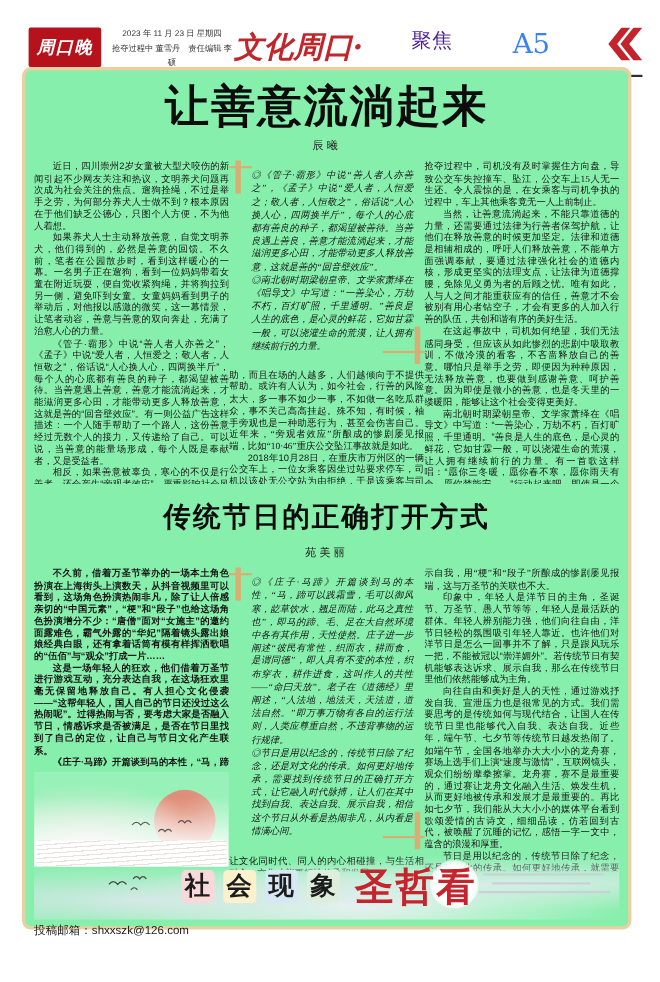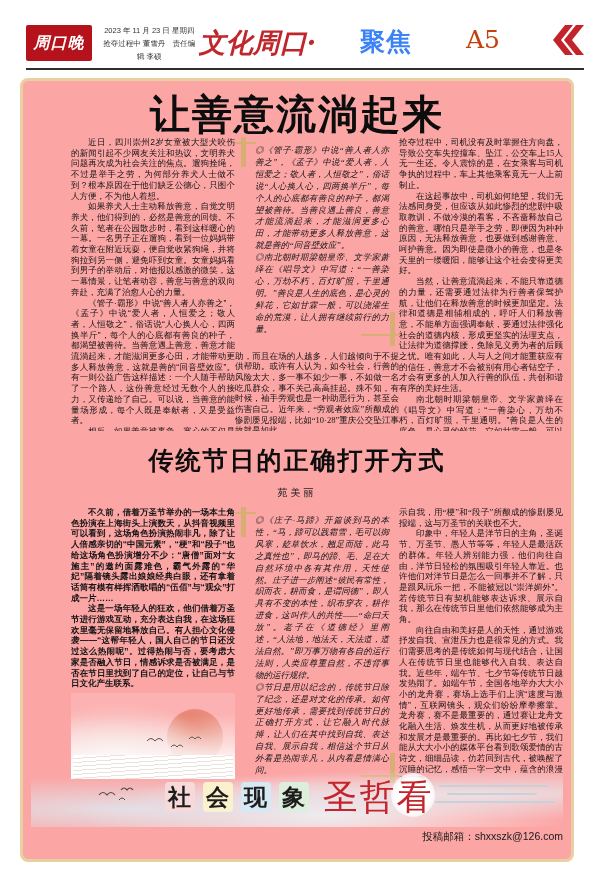--- a/index.html
+++ b/index.html
@@ -6,32 +6,32 @@
   .page{position:relative;width:600px;height:893px;background:#ffffff;margin:0 auto;
         font-family:"Liberation Sans",sans-serif;overflow:hidden;}
   
   .masthead{position:absolute;top:20px;left:26px;right:16px;height:46px;display:flex;align-items:center;}
   .logo{width:66px;height:36px;background:#b5121b;color:#fff;text-align:center;line-height:36px;
         font-size:16px;font-weight:bold;font-style:italic;font-family:"DejaVu Serif",serif;
         border-radius:2px;letter-spacing:1px;flex:0 0 auto;}
   .mast-meta{margin-left:8px;font-size:7.5px;color:#333;line-height:13px;flex:1 1 auto;text-align:center;}
   .sec-wrap{display:flex;align-items:flex-start;flex:0 0 auto;gap:44px;}
   .sec-red{color:#c0272d;font-size:27px;font-weight:bold;font-style:italic;font-family:"DejaVu Serif",serif;}
-  .sec-black{color:#3b82f6;font-size:25px;font-weight:700;letter-spacing:1px;}
-  .pageno{font-size:25px;color:#c2410c;font-family:"DejaVu Serif",serif;margin:0 6px 0 10px;}
+  .sec-black{color:#4c1d95;font-size:18px;font-weight:400;letter-spacing:1px;}
+  .pageno{font-size:25px;color:#3b82f6;font-family:"DejaVu Serif",serif;margin:0 6px 0 10px;}
   .rule{position:absolute;top:68px;left:26px;right:16px;height:2px;background:#2e2e2e;}
   
-  .frame{position:absolute;top:78px;left:20px;width:554px;height:784px;border:3px solid #e9cfa2;
-         border-radius:8px;background:#fca5a5;padding:4px 8px;box-sizing:border-box;}
+  .frame{position:absolute;top:61px;left:20px;width:554px;height:784px;border:3px solid #e9cfa2;
+         border-radius:8px;background:#86efac;padding:4px 8px;box-sizing:border-box;}
   .a-title{text-align:center;font-weight:900;color:#0d0d0d;letter-spacing:2px;
            font-family:"DejaVu Sans",sans-serif;}
   .a1-title{font-size:40px;line-height:46px;margin-top:6px;}
   .a2-title{font-size:25px;line-height:40px;margin-top:10px;}
   .a-author{text-align:center;font-size:10px;color:#222;margin:5px 0 7px 0;letter-spacing:3px;}
-  .cols{display:flex;margin-left:40px;}
+  .cols{display:flex;}
   .col{flex:1 1 0;overflow:hidden;}
   .a1-cols{height:294px;}
   .a2-cols{height:276px;}
   .col p{margin:0;font-size:8.5px;line-height:10.7px;color:#141414;text-align:justify;
          text-indent:2em;font-family:"Liberation Sans",sans-serif;}
   .col p.cont{text-indent:0;font-family:Liberation Serif, serif;}
   
   .qbox{position:relative;padding:8px 10px 8px 20px;margin:0 0 7px 0;}
   .qbox p{font-style:italic;line-height:11.9px;font-family:"DejaVu Serif",serif;}
   .qmark{position:absolute;background:#d9ae74;}
@@ -53,25 +53,25 @@
   .banner{position:relative;height:60px;margin-top:-16px;display:flex;align-items:center;
           justify-content:center;z-index:3;}
   .banner-bg{position:absolute;left:0;top:0;right:0;bottom:0;pointer-events:none;
      background:radial-gradient(ellipse at 18% 70%,rgba(223,231,238,.85) 0%,rgba(223,231,238,0) 55%),
                 radial-gradient(ellipse at 85% 45%,rgba(230,236,242,.8) 0%,rgba(230,236,242,0) 55%),
                 radial-gradient(ellipse at 55% 80%,rgba(244,246,248,.9) 0%,rgba(244,246,248,0) 60%);}
   .wave{position:absolute;height:1.5px;background:#c9d1d8;border-radius:2px;}
   .tile{display:inline-block;width:30px;height:30px;line-height:30px;text-align:center;
         font-size:23px;font-weight:bold;color:#1c1c1c;border-radius:4px;margin:0 4px;
         font-family:"DejaVu Serif",serif;position:relative;z-index:2;}
-  .banner-red{font-size:35px;font-weight:400;color:#c5242c;letter-spacing:2px;margin-left:10px;
+  .banner-red{font-size:35px;font-weight:700;color:#c5242c;letter-spacing:2px;margin-left:10px;
         font-family:"DejaVu Serif",serif;position:relative;z-index:2;}
   .suncircle{position:absolute;right:128px;top:6px;width:44px;height:44px;border-radius:50%;
         background:radial-gradient(circle,#ffffff 55%,rgba(255,255,255,0) 100%);}
-  .email{text-align:right;font-size:10.5px;color:#1a1a1a;margin-top:3px;position:relative;z-index:3;}
+  .email{text-align:left;font-size:10.5px;color:#1a1a1a;margin-top:3px;position:relative;z-index:3;}
 </style>
 </head>
 <body>
 
 <div class="page">
 
   <div class="masthead">
     <div class="logo">周口晚报</div>
     <div class="mast-meta">
       <div>2023 年 11 月 23 日  星期四</div>
@@ -88,43 +88,44 @@
         </svg>
       </span>
     </div>
   </div>
   <div class="rule"></div>
 
   <div class="frame">
 
     <div>
       <div class="a-title a1-title">让善意流淌起来</div>
+      <div class="a-author">辰曦</div>
       <div class="cols a1-cols">
         <div class="col">
           <p>近日，四川崇州2岁女童被大型犬咬伤的新闻引起不少网友关注和热议，文明养犬问题再次成为社会关注的焦点。遛狗拴绳，不过是举手之劳，为何部分养犬人士做不到？根本原因在于他们缺乏公德心，只图个人方便，不为他人着想。</p>
           <p>如果养犬人士主动释放善意，自觉文明养犬，他们得到的，必然是善意的回馈。不久前，笔者在公园散步时，看到这样暖心的一幕。一名男子正在遛狗，看到一位妈妈带着女童在附近玩耍，便自觉收紧狗绳，并将狗拉到另一侧，避免吓到女童。女童妈妈看到男子的举动后，对他报以感激的微笑，这一幕情景，让笔者动容，善意与善意的双向奔赴，充满了治愈人心的力量。</p>
           <p>《管子·霸形》中说“善人者人亦善之”，《孟子》中说“爱人者，人恒爱之；敬人者，人恒敬之”，俗话说“人心换人心，四两换半斤”，每个人的心底都有善良的种子，都渴望被善待。当善意遇上善意，善意才能流淌起来，才能滋润更多心田，才能带动更多人释放善意，这就是善的“回音壁效应”。有一则公益广告这样描述：一个人随手帮助了一个路人，这份善意经过无数个人的接力，又传递给了自己。可以说，当善意的能量场形成，每个人既是奉献者，又是受益者。</p>
           <p>相反，如果善意被辜负，寒心的不仅是行善者，还会产生“旁观者效应”，严重影响社会风气。“旁观者效应”是一种社会心理学现象，是指当有两个及以上的人在场时，个体会倾向于不对受害者提供帮</p>
         </div>
         <div class="col">
           <div class="qbox">
             <span class="qmark qv-tl"></span>
             <span class="qmark qh-tl"></span>
             <p class="cont">◎《管子·霸形》中说“善人者人亦善之”，《孟子》中说“爱人者，人恒爱之；敬人者，人恒敬之”，俗话说“人心换人心，四两换半斤”，每个人的心底都有善良的种子，都渴望被善待。当善良遇上善良，善意才能流淌起来，才能滋润更多心田，才能带动更多人释放善意，这就是善的“回音壁效应”。</p>
             <p class="cont">◎南北朝时期梁朝皇帝、文学家萧绎在《唱导文》中写道：“一善染心，万劫不朽，百灯旷照，千里通明。”善良是人生的底色，是心灵的鲜花，它如甘霖一般，可以浇灌生命的荒漠，让人拥有继续前行的力量。</p>
             <span class="qmark qv-br"></span>
             <span class="qmark qh-br"></span>
           </div>
-          <p class="cont">助，而且在场的人越多，人们越倾向于不提供帮助。或许有人认为，如今社会，行善的风险太大，多一事不如少一事，不如做一名吃瓜群众，事不关己高高挂起。殊不知，有时候，袖手旁观也是一种助恶行为，甚至会伤害自己。近年来，“旁观者效应”所酿成的惨剧屡见报端，比如“10·28”重庆公交坠江事故就是如此。</p>
+          <p class="cont">助，而且在场的人越多，人们越倾向于不提供帮助。或许有人认为，如今社会，行善的风险太大，多一事不如少一事，不如做一名吃瓜群众，事不关己高高挂起。殊不知，有时候，袖手旁观也是一种助恶行为，甚至会伤害自己。近年来，“旁观者效应”所酿成的惨剧屡见报端，比如“10·46”重庆公交坠江事故就是如此。</p>
           <p>2018年10月28日，在重庆市万州区的一辆公交车上，一位女乘客因坐过站要求停车，司机以该处无公交站为由拒绝，于是该乘客与司机发生了争执，争执无果后，她直接动手抢夺司机的方向盘，在</p>
         </div>
         <div class="col">
           <p class="cont">抢夺过程中，司机没有及时掌握住方向盘，导致公交车失控撞车、坠江，公交车上15人无一生还。令人震惊的是，在女乘客与司机争执的过程中，车上其他乘客竟无一人上前制止。</p>
+          <p>当然，让善意流淌起来，不能只靠道德的力量，还需要通过法律为行善者保驾护航，让他们在释放善意的时候更加坚定。法律和道德是相辅相成的，呼吁人们释放善意，不能单方面强调奉献，要通过法律强化社会的道德内核，形成更坚实的法理支点，让法律为道德撑腰，免除见义勇为者的后顾之忧。唯有如此，人与人之间才能重获应有的信任，善意才不会被别有用心者钻空子，才会有更多的人加入行善的队伍，共创和谐有序的美好生活。</p>
           <p>在这起事故中，司机如何绝望，我们无法感同身受，但应该从如此惨烈的悲剧中吸取教训，不做冷漠的看客，不吝啬释放自己的善意。哪怕只是举手之劳，即便因为种种原因，无法释放善意，也要做到感谢善意、呵护善意。因为即使是微小的善意，也是冬天里的一缕暖阳，能够让这个社会变得更美好。</p>
-          <p>当然，让善意流淌起来，不能只靠道德的力量，还需要通过法律为行善者保驾护航，让他们在释放善意的时候更加坚定。法律和道德是相辅相成的，呼吁人们释放善意，不能单方面强调奉献，要通过法律强化社会的道德内核，形成更坚实的法理支点，让法律为道德撑腰，免除见义勇为者的后顾之忧。唯有如此，人与人之间才能重获应有的信任，善意才不会被别有用心者钻空子，才会有更多的人加入行善的队伍，共创和谐有序的美好生活。</p>
           <p>南北朝时期梁朝皇帝、文学家萧绎在《唱导文》中写道：“一善染心，万劫不朽，百灯旷照，千里通明。”善良是人生的底色，是心灵的鲜花，它如甘霖一般，可以浇灌生命的荒漠，让人拥有继续前行的力量。有一首歌这样唱：“愿你三冬暖，愿你春不寒，愿你雨天有伞，愿你梦能安……”行动起来吧，即使是一个微笑也好，只要我们让善意流淌起来，汇成爱的洪流，这样美好的愿景就一定能够实现。①8</p>
         </div>
       </div>
     </div>
 
     <div>
       <div class="a-title a2-title">传统节日的正确打开方式</div>
       <div class="a-author">苑美丽</div>
       <div class="cols a2-cols">
         <div class="col">

